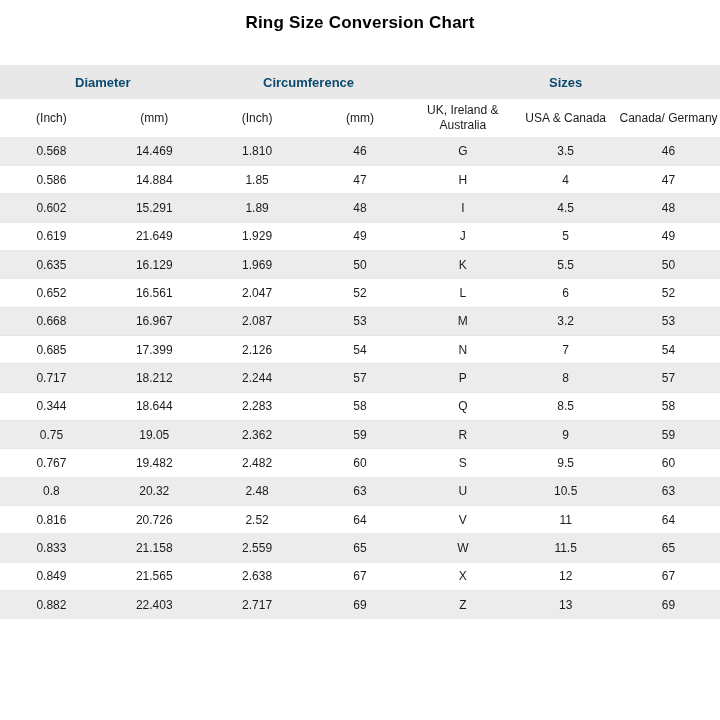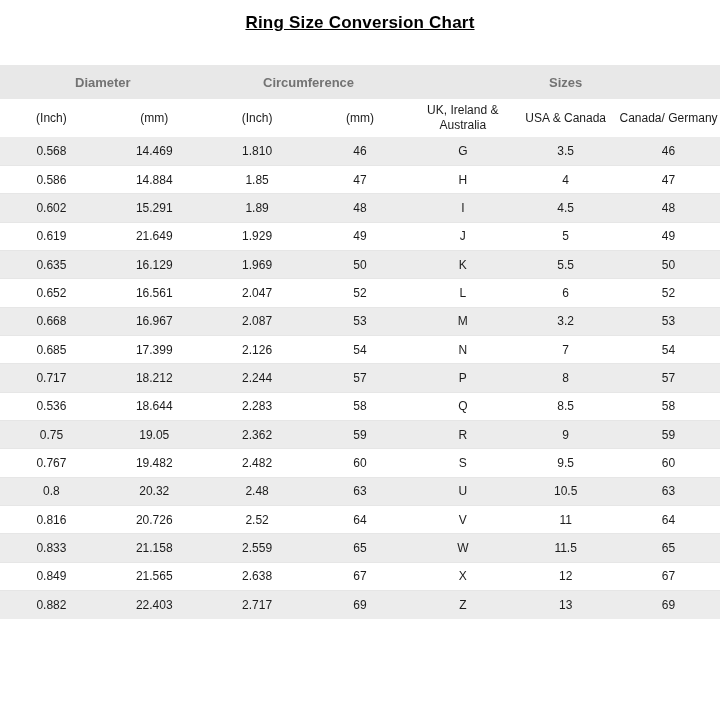--- a/index.html
+++ b/index.html
@@ -11,40 +11,39 @@
     font-family: "Liberation Sans", sans-serif;
     color: var(--text, #1c1c1c);
   }
   .page-title {
     margin-top: 13px;
     text-align: center;
     font-size: 17px;
     font-weight: bold;
     color: #000000;
     letter-spacing: 0.2px;
-    text-decoration: underline;
   }
   table.conversion-table {
     width: 720px;
     margin-top: 32px;
     border-collapse: collapse;
     table-layout: fixed;
   }
   table.conversion-table th,
   table.conversion-table td {
     text-align: center;
     vertical-align: middle;
     padding: 0 2px;
   }
   tr.group-header-row th {
     background: var(--header-band, #e8e8e8);
     height: 34px;
     font-size: 13px;
     font-weight: bold;
-    color: #737373;
+    color: #0c4a6e;
   }
   tr.column-header-row th {
     background: #ffffff;
     height: 38px;
     font-size: 12px;
     font-weight: normal;
     line-height: 15px;
     color: #1c1c1c;
   }
   tbody td {
@@ -163,21 +162,21 @@
         <tr>
           <td>0.717</td>
           <td>18.212</td>
           <td>2.244</td>
           <td>57</td>
           <td>P</td>
           <td>8</td>
           <td>57</td>
         </tr>
         <tr>
-          <td>0.536</td>
+          <td>0.344</td>
           <td>18.644</td>
           <td>2.283</td>
           <td>58</td>
           <td>Q</td>
           <td>8.5</td>
           <td>58</td>
         </tr>
         <tr>
           <td>0.75</td>
           <td>19.05</td>

